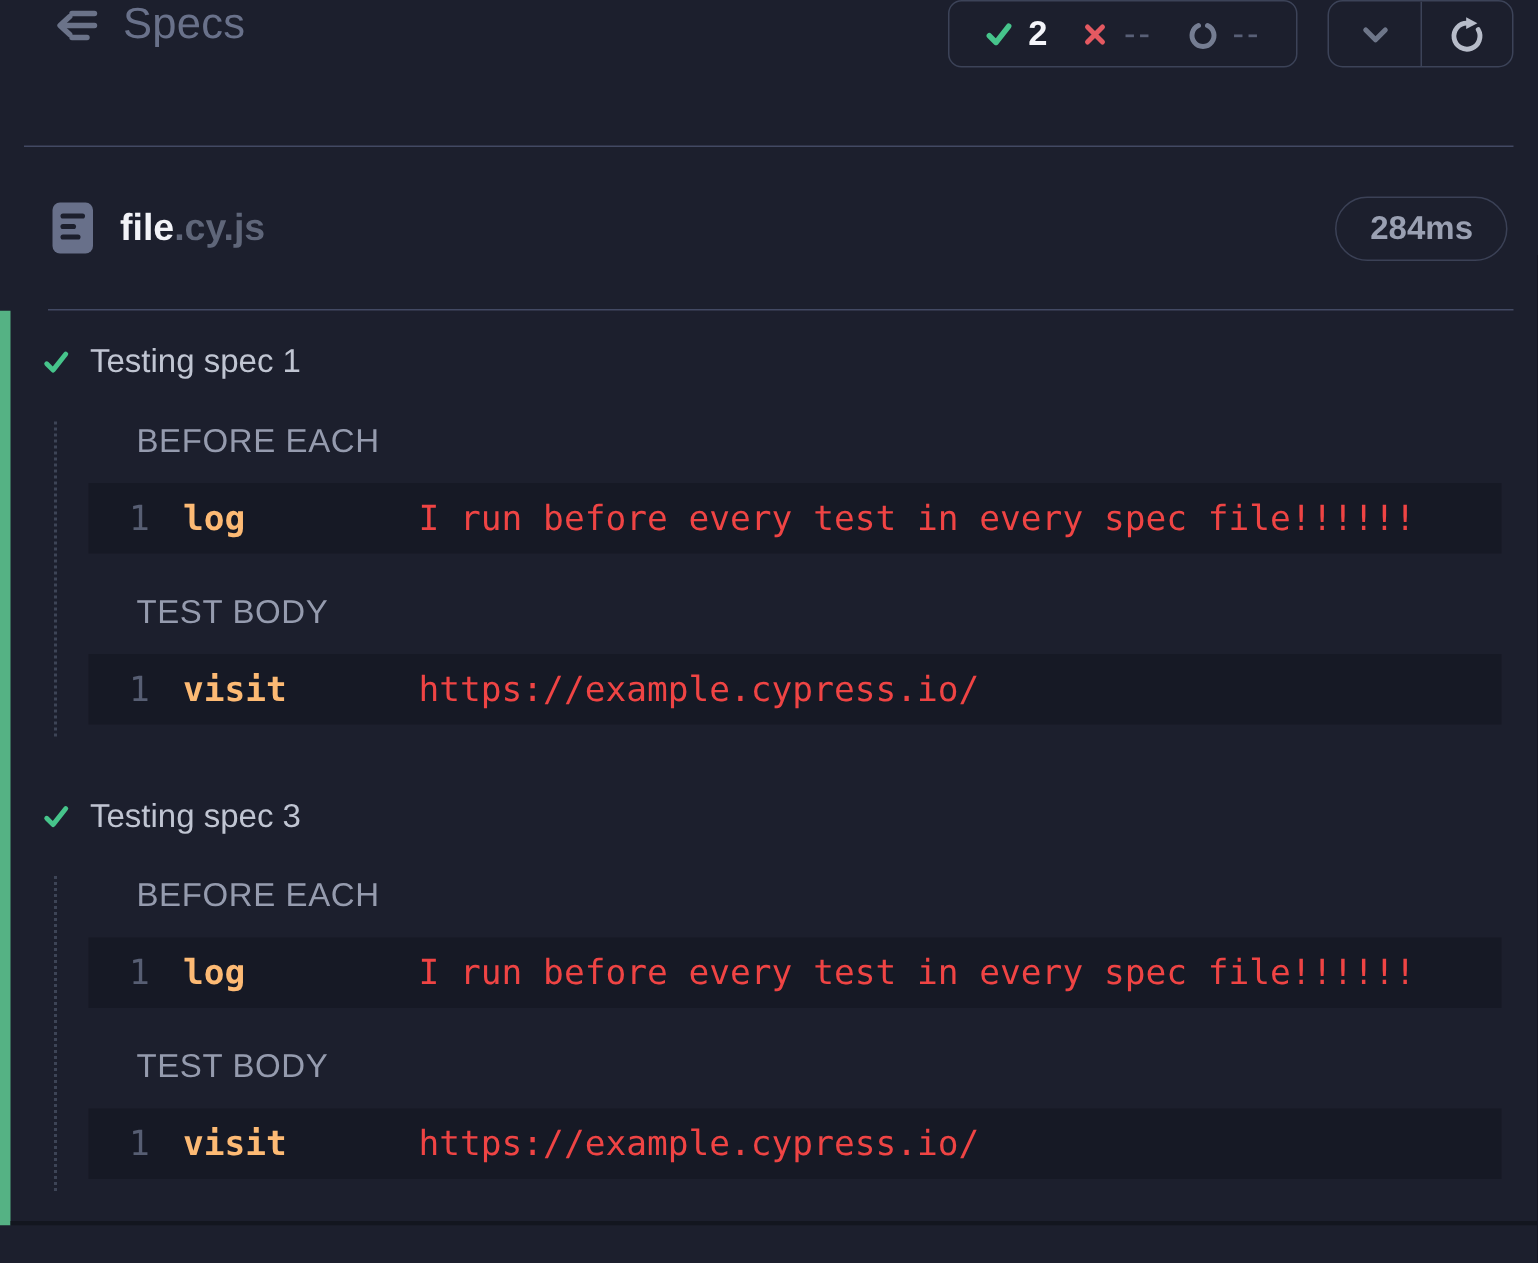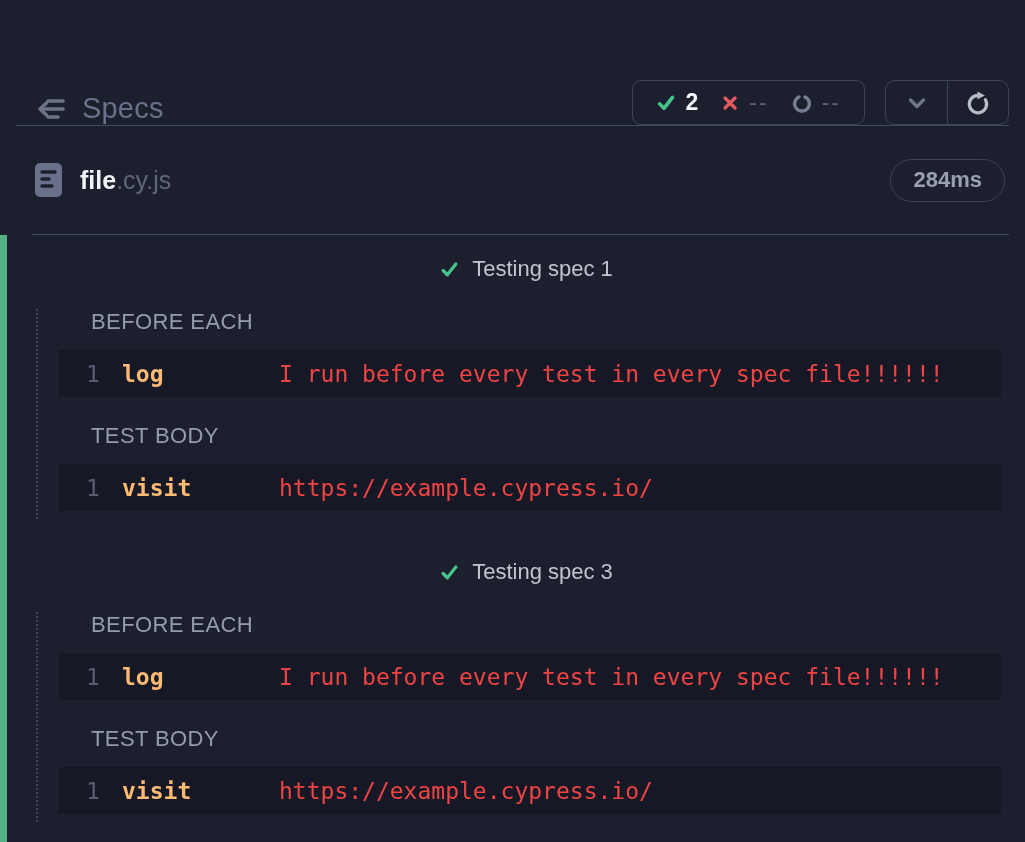--- a/index.html
+++ b/index.html
@@ -9,23 +9,23 @@
     background:#1c1f2d;
     font-family:"Liberation Sans", sans-serif;
     overflow:hidden;
     box-sizing:border-box;
   }
   *{box-sizing:border-box;}
 
   
   .header{
     margin:0 16px;
-    height:126px;
+    height:98px;
     border-bottom:1px solid #424963;
-    display:flex;align-items:flex-end;justify-content:space-between;
+    display:flex;align-items:flex-start;justify-content:space-between;
   }
   .header-left{display:flex;align-items:center;gap:16px;padding-left:16px;}
   .back-btn{
     background:none;border:none;cursor:pointer;padding:0;
     display:flex;align-items:center;
   }
   .page-title{
     font-size:29px;color:#69718a;font-weight:400;letter-spacing:.2px;
   }
   .header-right{display:flex;align-items:center;gap:20px;}
@@ -52,37 +52,37 @@
 
   
   .spec-header{
     margin-left:32px;margin-right:16px;
     height:109px;
     border-bottom:1px solid #424963;
     display:flex;align-items:center;justify-content:space-between;
   }
   .spec-left{display:flex;align-items:center;gap:17px;padding-left:2px;}
   .spec-name{font-size:25px;font-weight:700;color:#f2f3f8;}
-  .spec-ext{font-size:25px;font-weight:400;color:#5f6679;}
+  .spec-ext{font-size:25px;font-weight:700;color:#5f6679;}
   .duration-badge{
     border:1px solid #3b4156;border-radius:22px;
     height:43px;padding:0 22px;display:flex;align-items:center;
     font-size:22px;color:#9aa0b2;margin-right:4px;font-weight:bold;
   }
 
   
   .content{position:relative;height:610px;overflow:hidden;}
   .green-bar{position:absolute;left:0;top:0;bottom:0;width:7px;background:#55b284;}
   .bottom-edge{position:absolute;left:7px;right:0;bottom:0;height:3px;background:#13161f;}
 
   .test-block{margin-top:17px;}
   .test-block.second{margin-top:36px;}
   .test-title-row{
     display:flex;align-items:center;gap:13px;
-    padding-left:28px;height:34px;cursor:pointer;justify-content:center;
+    padding-left:28px;height:34px;cursor:pointer;
   }
   .test-title{font-size:22px;color:#c0c5d2;}
   .test-content{
     margin-left:36px;margin-top:12px;
     border-left:2px dotted #3d4456;
     padding-bottom:8px;
   }
   .section-label{
     margin:26px 0 15px 53px;
     font-size:22px;color:#959bae;letter-spacing:.4px;

